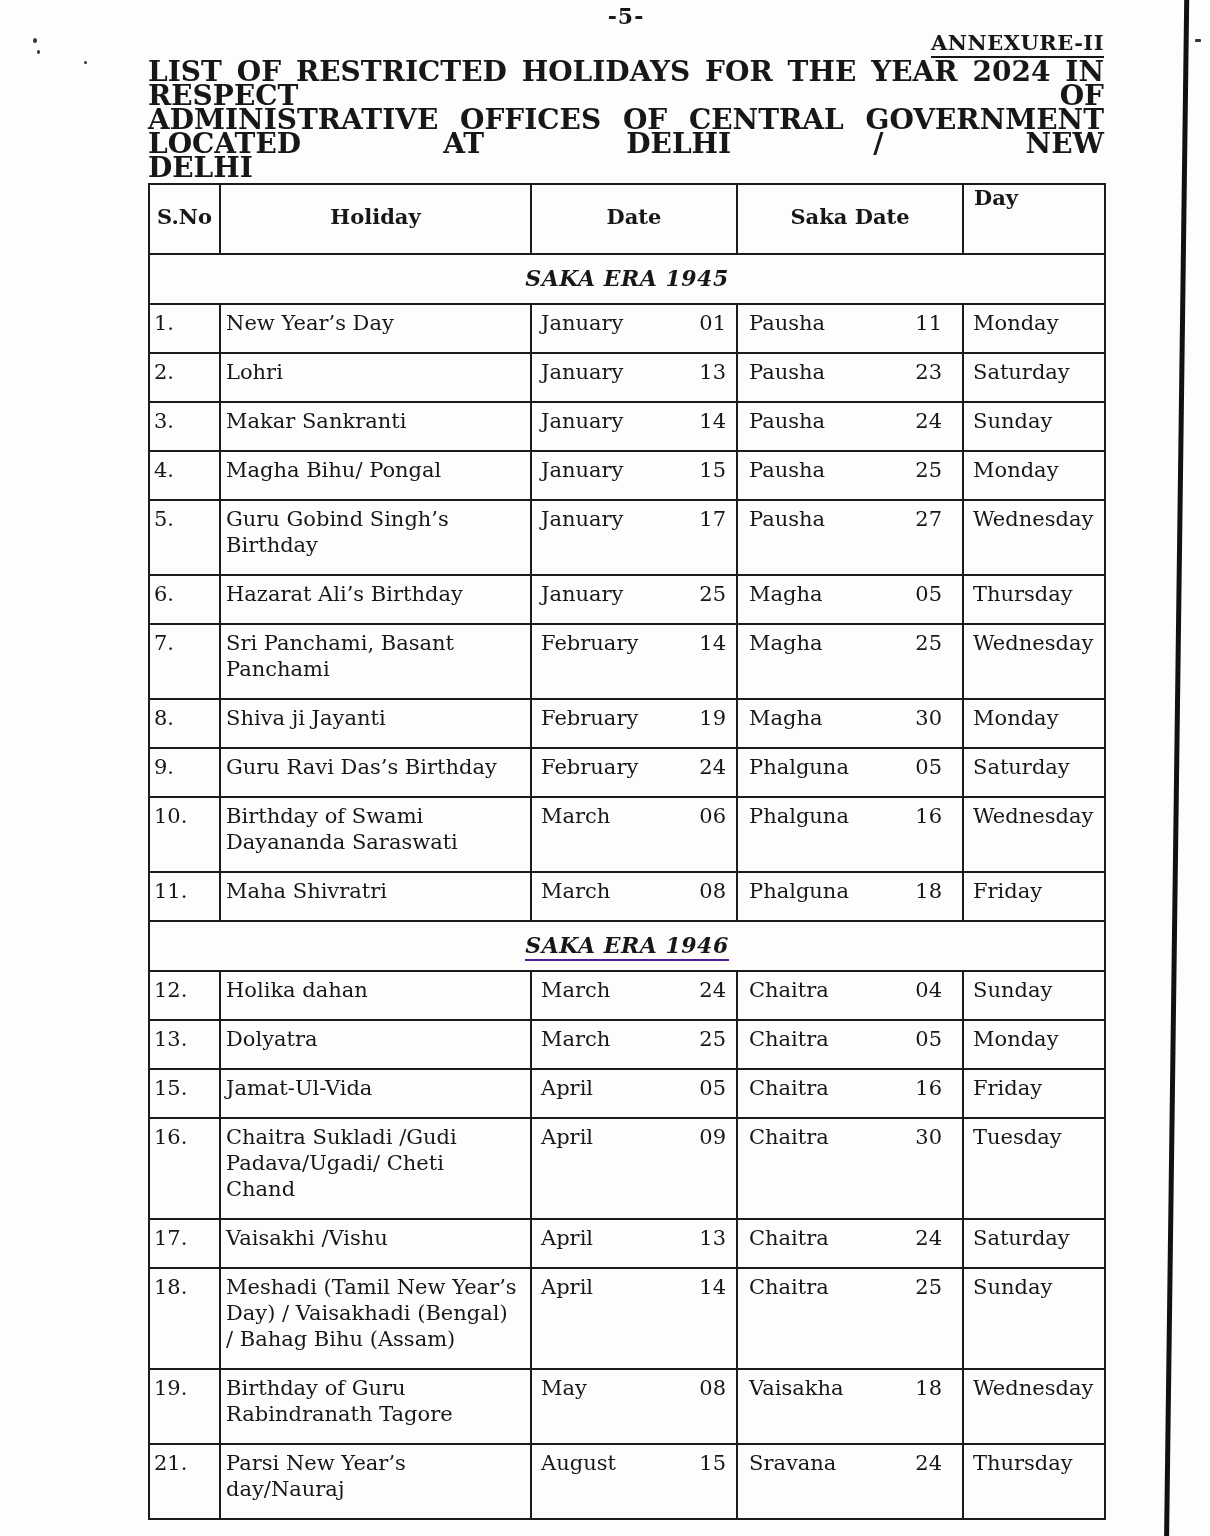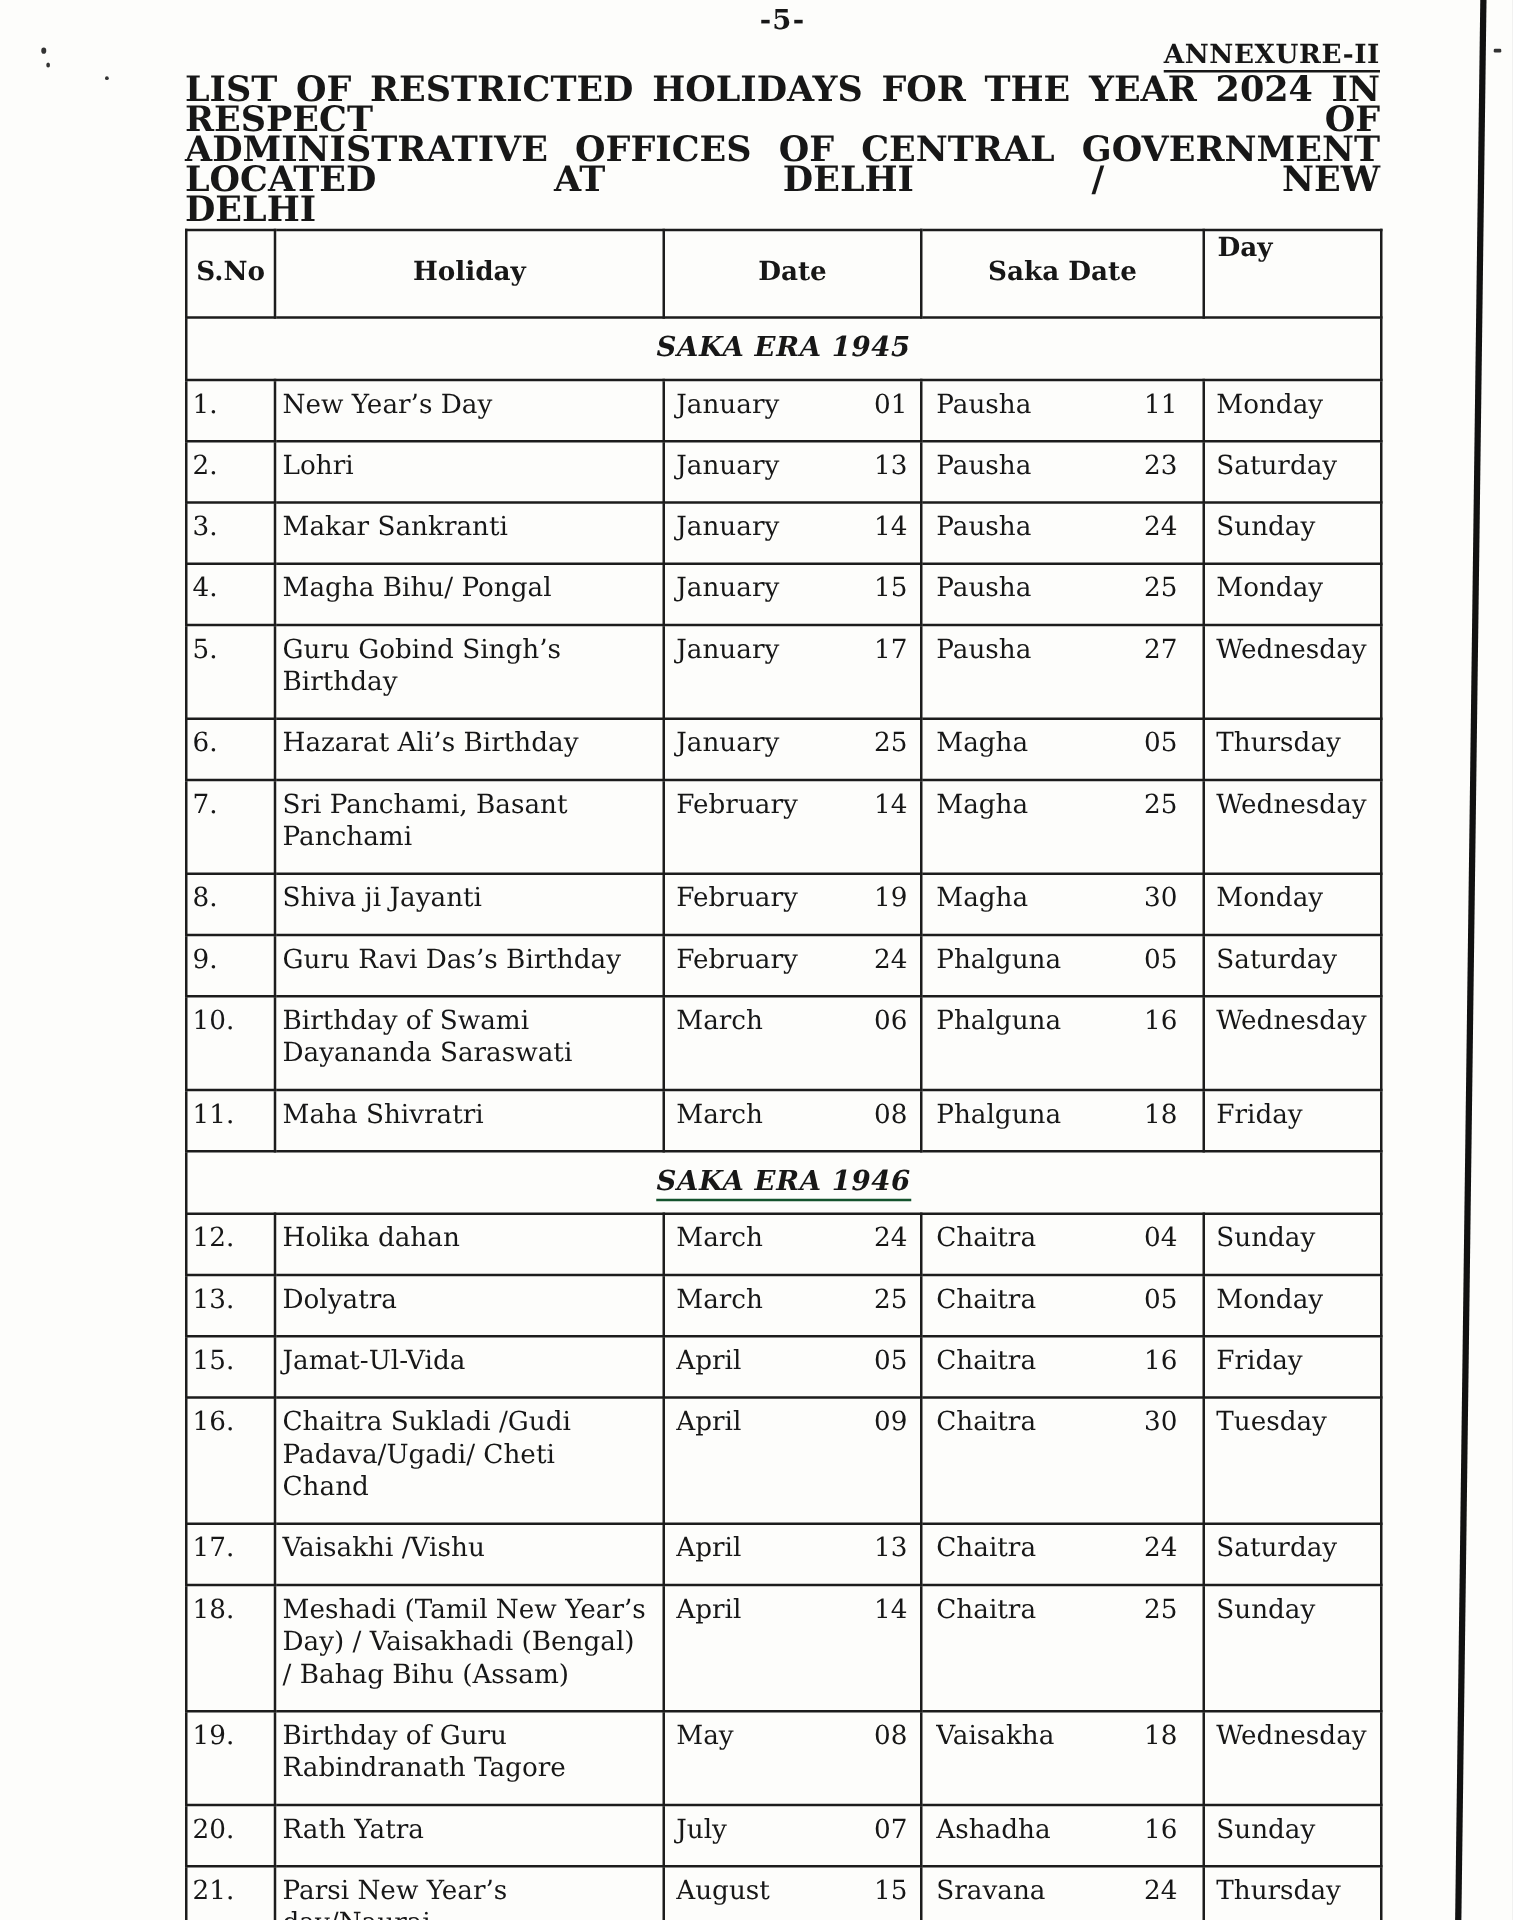--- a/index.html
+++ b/index.html
@@ -42,21 +42,21 @@
     overflow:hidden;
   }
   .holiday-table th { font-weight:bold; height:48px; }
   .th-center { text-align:center; padding-top:19px; vertical-align:top; }
   .th-day    { text-align:left; vertical-align:bottom; padding:0 0 5px 10px; }
 
   tr.band td {
     text-align:center; font-weight:bold; font-style:italic;
     font-size:22px; padding:10px 0 12px 0; letter-spacing:0.5px;
   }
-  tr.band .u { border-bottom:2px solid #14532d; padding-bottom:1px;margin-top:40px; }
+  tr.band .u { border-bottom:2px solid #4c1d95; padding-bottom:1px;margin-top:40px; }
 
   td.cell-sno     { padding:5px 2px 16px 4px; }
   td.cell-holiday { padding:5px 12px 16px 5px; }
   td.cell-date    { padding:5px 10px 16px 9px; }
   td.cell-saka    { padding:5px 20px 16px 11px; }
   td.cell-day     { padding:5px 4px 16px 9px;border-radius:14px; }
   td .num { float:right; }
 
   
   .scan-edge {
@@ -232,27 +232,20 @@
             <td class="cell-day">Sunday</td>
           </tr>
           <tr>
             <td class="cell-sno">19.</td>
             <td class="cell-holiday">Birthday of Guru Rabindranath Tagore</td>
             <td class="cell-date"><span class="num">08</span><span>May</span></td>
             <td class="cell-saka"><span class="num">18</span><span>Vaisakha</span></td>
             <td class="cell-day">Wednesday</td>
           </tr>
           <tr>
-            <td class="cell-sno">20.</td>
-            <td class="cell-holiday">Rath Yatra</td>
-            <td class="cell-date"><span class="num">07</span><span>July</span></td>
-            <td class="cell-saka"><span class="num">16</span><span>Ashadha</span></td>
-            <td class="cell-day">Sunday</td>
-          </tr>
-          <tr>
             <td class="cell-sno">21.</td>
             <td class="cell-holiday">Parsi New Year’s day/Nauraj</td>
             <td class="cell-date"><span class="num">15</span><span>August</span></td>
             <td class="cell-saka"><span class="num">24</span><span>Sravana</span></td>
             <td class="cell-day">Thursday</td>
           </tr>
         </tbody>
     </table>
   </div>
 

